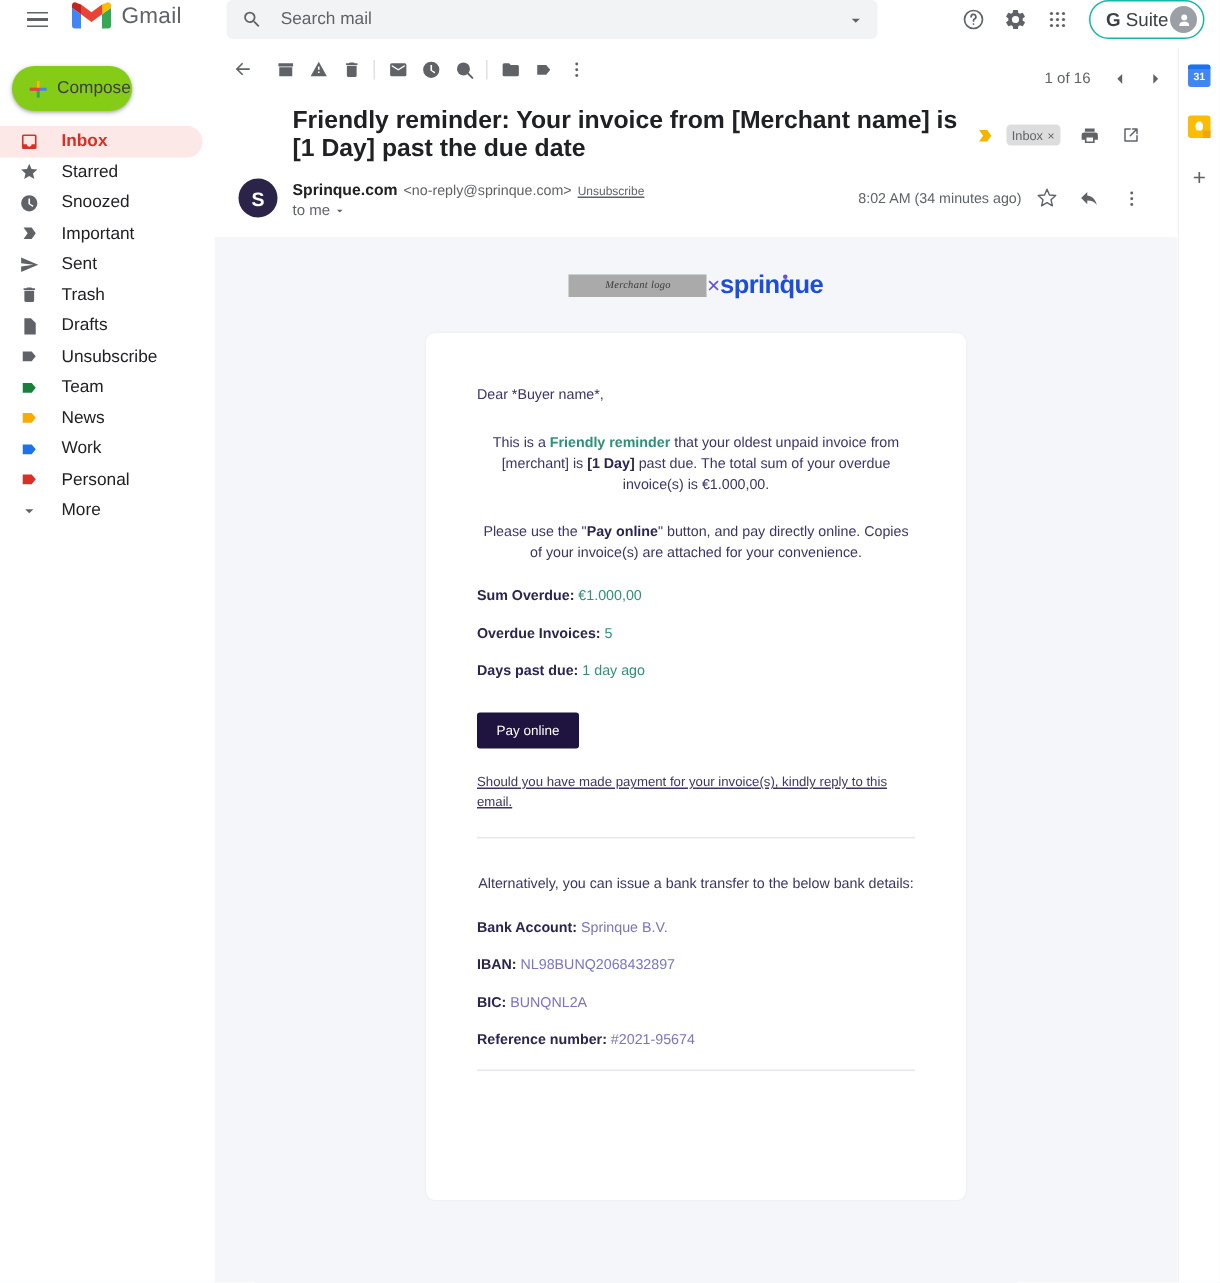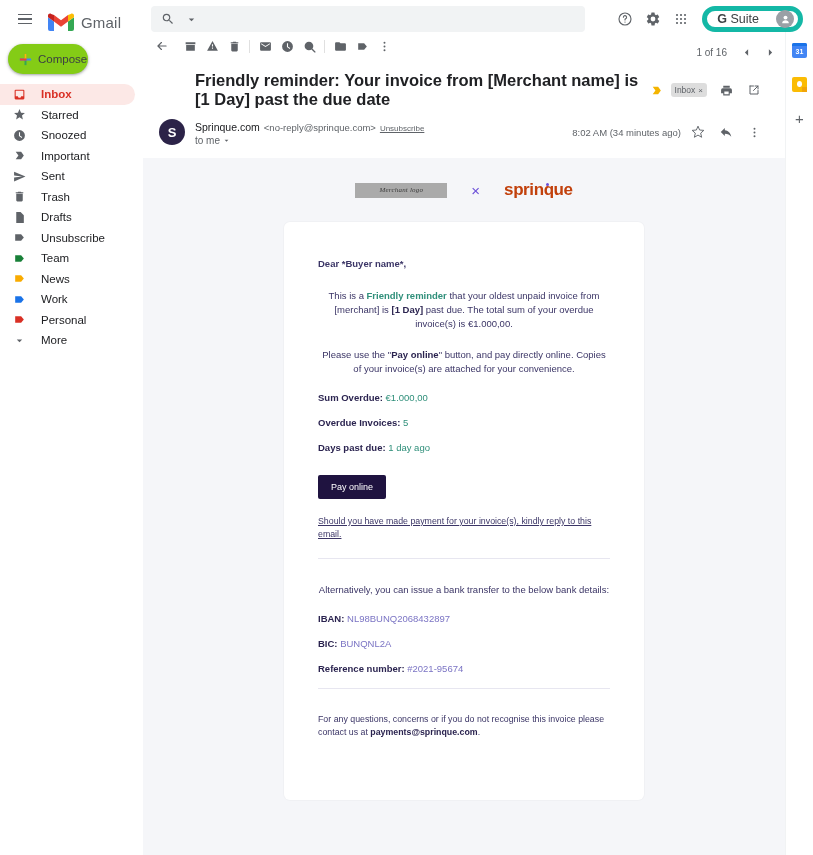--- a/index.html
+++ b/index.html
@@ -9,21 +9,21 @@
     font-family: "Liberation Sans", sans-serif;
     background: #ffffff;
     overflow: hidden;
     color: #202124;
     -webkit-font-smoothing: antialiased;
   }
 
   
   .topbar {
     height: 32px;
-    display: flex; align-items: flex-end;
+    display: flex; align-items: flex-start;
     padding: 0 8px 0 6px;
     background: #fff;
     position: relative;
   }
   .hamburger {
     width: 26px; height: 26px; margin: 0 4px 0 6px;
     display: flex; flex-direction: column; justify-content: center; align-items: center;
     gap: 3px; cursor: pointer; border-radius: 50%;
   }
   .hamburger span { display:block; width: 14px; height: 1.6px; background:#5f6368; }
@@ -52,22 +52,22 @@
   .search-input::placeholder { color:#5f6368; }
   .search-drop { color:#5f6368; display:flex; align-items:center; cursor:pointer; }
 
   .top-right { margin-left: auto; display:flex; align-items:center; gap: 2px; padding-right:2px;}
   .icon-btn {
     width: 26px; height: 26px; border-radius:50%;
     display:flex; align-items:center; justify-content:center;
     color:#5f6368; cursor:pointer;
   }
   .gsuite-chip {
-    display:flex; align-items:center; gap:17px;
-    border: 5px solid #14b8a6; border-radius: 16px;
+    display:flex; align-items:center; gap:1px;
+    border: 1px solid #14b8a6; border-radius: 16px;
     height: 26px; padding: 0 4px 0 10px; margin-left: 6px; cursor:pointer;
   }
   .gsuite-text { font-size: 12.5px; color:#3c4043; }
   .gsuite-text b { font-weight: 700; }
   .gsuite-avatar {
     width:18px; height:18px; border-radius:50%;
     background:#9aa0a6; display:flex; align-items:center; justify-content:center;
   }
 
   
@@ -136,61 +136,61 @@
   .sender-row { display:flex; align-items:flex-start; padding: 6px 20px 0 16px; }
   .avatar {
     width: 26px; height: 26px; border-radius: 50%;
     background: #2c2348; color:#fff;
     display:flex; align-items:center; justify-content:center;
     font-size: 13px; font-weight: 700; flex: 0 0 26px;
     margin-right: 10px;
   }
   .sender-info { display:flex; flex-direction:column; gap:2px; padding-top:2px; }
   .sender-line1 { font-size: 10.5px; color:#202124; display:flex; align-items:baseline; gap:4px; }
-  .sender-name { font-weight:400; }
+  .sender-name { font-weight:700; }
   .sender-email { color:#5f6368; font-size:9.5px; }
   .unsubscribe { color:#5f6368; font-size:8px; text-decoration: underline; cursor:pointer; }
   .to-me { font-size: 10px; color:#5f6368; display:flex; align-items:center; gap:2px; cursor:pointer;}
   .sender-right { margin-left:auto; display:flex; align-items:center; gap:6px; padding-top:2px; }
   .timestamp { font-size: 9.5px; color:#5f6368; }
 
   
   .email-canvas {
     flex:1; background:#f5f6f9; margin-top: 12px;
     padding: 22px 0 0 0; overflow:hidden;
   }
   .brand-row {
-    display:flex; align-items:center; justify-content:center; gap:24px;
+    display:flex; align-items:center; justify-content:center; gap:0;
     margin-bottom: 22px;
   }
   .merchant-logo {
     width: 92px; height: 15px; background:#aaaaaa;
     display:flex; align-items:center; justify-content:center;
     font-size: 7px; color:#3a3a3a; font-style: italic;
     font-family: "Liberation Serif", serif; letter-spacing:.2px;
   }
   .x-mark { color:#6b4fd8; font-size: 15px; line-height:1; font-weight:400; }
   .sprinque-word {
-    font-size: 17px; font-weight: 700; color:#c2410c; letter-spacing:-.4px;
+    font-size: 17px; font-weight: 700; color:#1d4ed8; letter-spacing:-.4px;
     position: relative; display:inline-block;
   }
   .sprinque-word .dot {
     position:absolute; width:3.2px; height:3.2px; border-radius:50%;
     background:#6b4fd8; top: 2.5px; left: 41.5px;
   }
 
   .email-card {
     width: 360px; margin: 0 auto;
     background:#fff; border-radius: 6px;
     padding: 36px 34px 36px 34px;
     min-height: 578px;
     box-shadow: 0 0 0 1px rgba(0,0,0,.02);
   }
   .email-card p, .email-card div { color:#3b3566; }
-  .greeting { font-size: 9.5px; font-weight:700; color:#2b2450; margin: 0 0 20px 0; }
+  .greeting { font-size: 9.5px; font-weight:400; color:#2b2450; margin: 0 0 20px 0; }
   .para { font-size: 9.5px; line-height: 14.2px; color:#4a4470; margin: 0 0 16px 0; text-align: center; }
   .para b { color:#2b2450; font-weight:700; }
   .hl-green { color:#2f8f7a; font-weight:700; }
 
   .kv { font-size: 9.5px; margin: 0 0 14px 0; }
   .kv .k { font-weight:700; color:#2b2450; }
   .kv .v-green { color:#2f8f7a; }
   .kv .v-violet { color:#7b74c4; }
 
   .pay-btn {
@@ -247,20 +247,21 @@
     </svg>
     <span class="gmail-word">Gmail</span>
   </div>
 
   <div class="search-wrap">
     <span class="search-icon">
       <svg width="14" height="14" viewBox="0 0 24 24" fill="currentColor">
           <path d="M15.5 14h-.79l-.28-.27A6.47 6.47 0 0 0 16 9.5 6.5 6.5 0 1 0 9.5 16c1.61 0 3.09-.59 4.23-1.57l.27.28v.79l5 4.99L20.49 19zm-6 0C7.01 14 5 11.99 5 9.5S7.01 5 9.5 5 14 7.01 14 9.5 11.99 14 9.5 14z"></path>
         </svg>
     </span>
+    <input class="search-input" value="" placeholder="Search mail" style="">
     <span class="search-drop">
       <svg width="13" height="13" viewBox="0 0 24 24" fill="currentColor">
           <path d="M7 10l5 5 5-5z"></path>
         </svg>
     </span>
   </div>
 
   <div class="top-right">
     <div class="icon-btn">
       <svg width="16" height="16" viewBox="0 0 24 24" fill="none" stroke="currentColor" stroke-width="1.7">
@@ -589,35 +590,38 @@
 
           <button class="pay-btn">Pay online</button>
 
           <p class="small-note">Should you have made payment for your invoice(s), kindly reply to this email.</p>
 
           <div class="divider"></div>
 
           <p class="para">Alternatively, you can issue a bank transfer to the below bank details:</p>
 
           <div class="kv">
+            <span class="k">Bank Account:</span>
+            <span class="v-violet">Sprinque B.V.</span>
+          </div>
+          <div class="kv">
             <span class="k">IBAN:</span>
             <span class="v-violet">NL98BUNQ2068432897</span>
           </div>
           <div class="kv">
             <span class="k">BIC:</span>
             <span class="v-violet">BUNQNL2A</span>
           </div>
           <div class="kv">
             <span class="k">Reference number:</span>
             <span class="v-violet">#2021-95674</span>
           </div>
 
           <div class="divider"></div>
 
-          <p class="footer-note"><span>For any questions, concerns or if you do not recognise this invoice please contact us at </span><b>payments@sprinque.com</b><span>.</span></p>
         </div>
 
       </div>
     </div>
   </div>
 
   <div class="rail">
     <div class="rail-btn">
       <span class="cal-icon">
         <span class="top"></span>

